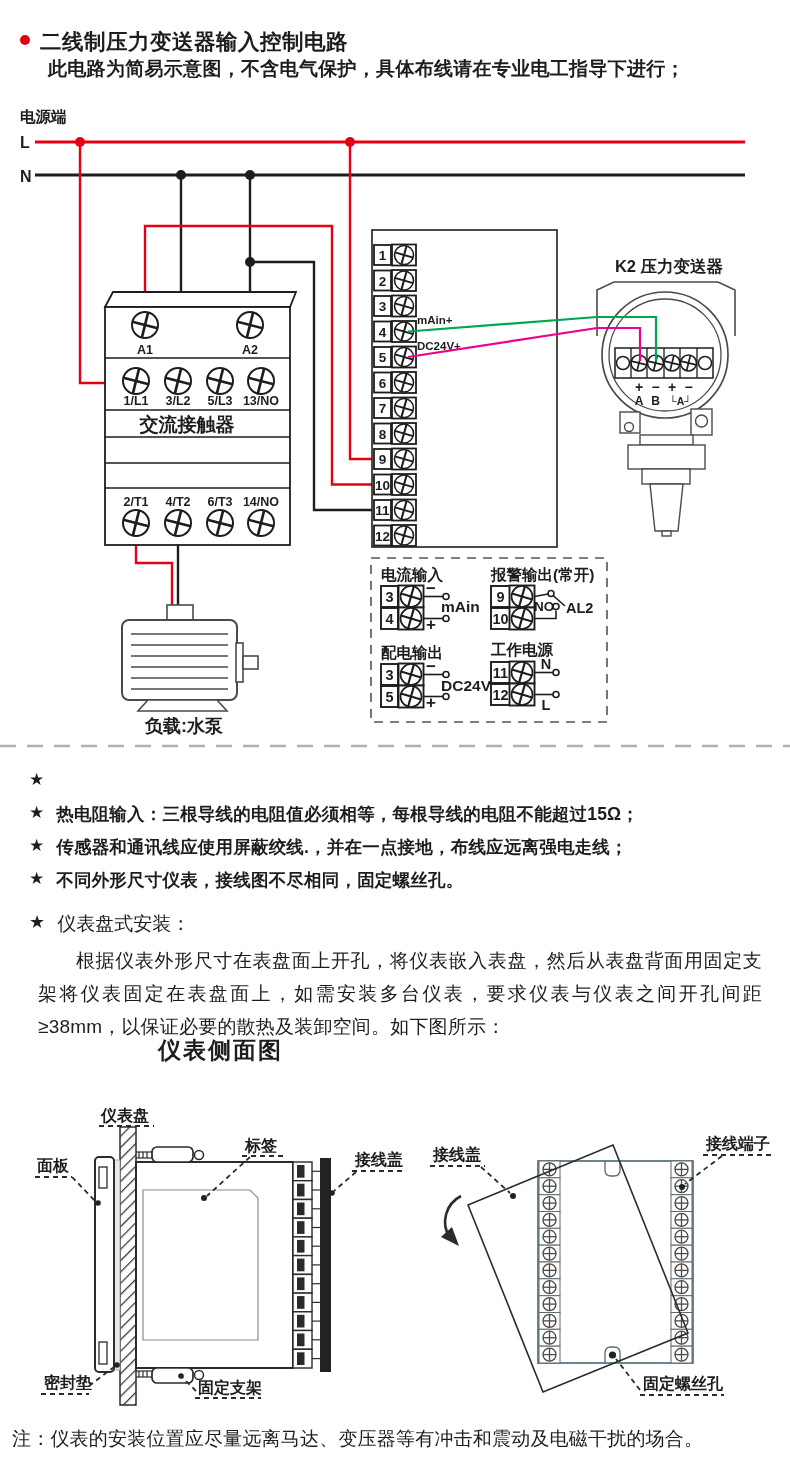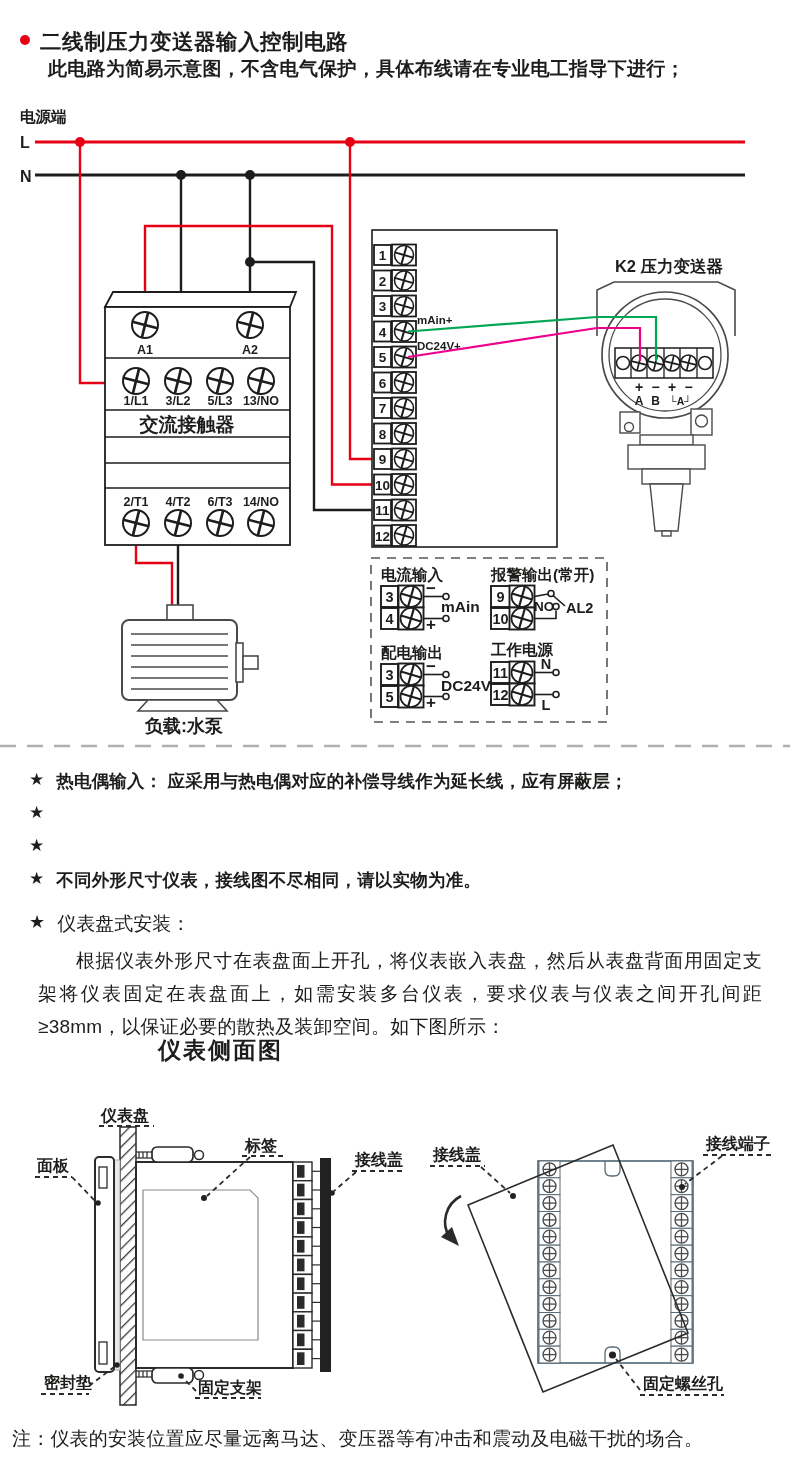--- a/index.html
+++ b/index.html
@@ -456,31 +456,32 @@
 
   <div class="abs title-row">
     <span class="bullet"></span>
     <span class="title">二线制压力变送器输入控制电路</span>
   </div>
   <div class="abs subtitle">此电路为简易示意图，不含电气保护，具体布线请在专业电工指导下进行；</div>
 
   <div class="abs notes">
     <div class="note-row">
       <span class="note-star">★</span>
-      <span class="note-text">热电偶输入： 应采用与热电偶对应的补偿导线作为延长线，应有屏蔽层；</span>
     </div>
     <div class="note-row">
       <span class="note-star">★</span>
+      <span class="note-text">热电阻输入：三根导线的电阻值必须相等，每根导线的电阻不能超过15Ω；</span>
     </div>
     <div class="note-row">
       <span class="note-star">★</span>
+      <span class="note-text">传感器和通讯线应使用屏蔽绞线.，并在一点接地，布线应远离强电走线；</span>
     </div>
     <div class="note-row">
       <span class="note-star">★</span>
-      <span class="note-text">不同外形尺寸仪表，接线图不尽相同，请以实物为准。</span>
+      <span class="note-text">不同外形尺寸仪表，接线图不尽相同，固定螺丝孔。</span>
     </div>
   </div>
 
   <div class="abs install-head">
     <span class="note-star">★</span>
     <span class="install-title">仪表盘式安装：</span>
   </div>
   <div class="abs para">根据仪表外形尺寸在表盘面上开孔，将仪表嵌入表盘，然后从表盘背面用固定支架将仪表固定在表盘面上，如需安装多台仪表，要求仪表与仪表之间开孔间距≥38mm，以保证必要的散热及装卸空间。如下图所示：</div>
 
   <div class="abs sideview-head">仪表侧面图</div>

